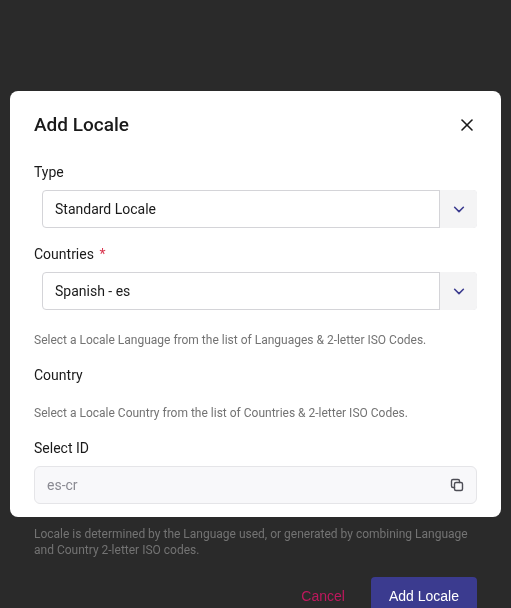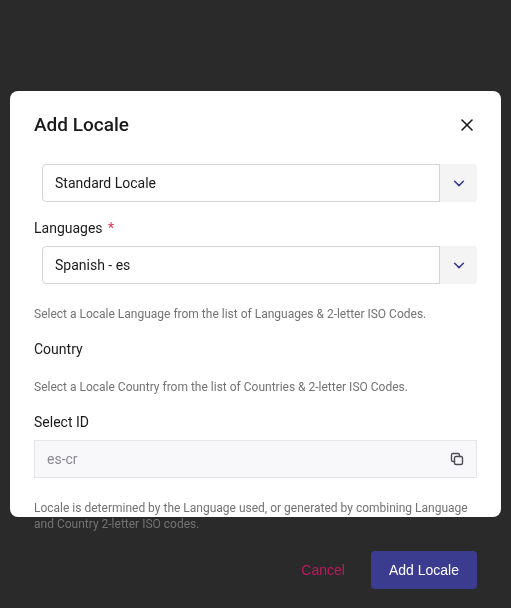--- a/index.html
+++ b/index.html
@@ -90,21 +90,21 @@
     line-height: 1.4;
   }
   .readonly-wrap {
     position: relative;
     width: 100%;
   }
   .readonly-input {
     width: 100%;
     height: 38px;
     border: 1px solid #e5e5e8;
-    border-radius: 0;
+    border-radius: 6px;
     background: #f8f8fa;
     padding: 0 42px 0 12px;
     font-size: 14px;
     color: #8a8a92;
     display: flex;
     align-items: center;
   }
   .copy-btn {
     position: absolute;
     right: 10px;
@@ -155,33 +155,34 @@
     <h2 class="modal-title">Add Locale</h2>
     <div class="close-btn">
       <svg viewBox="0 0 16 16" fill="none" stroke="currentColor" stroke-width="1.6" stroke-linecap="round">
         <line x1="3" y1="3" x2="13" y2="13"></line>
           <line x1="13" y1="3" x2="3" y2="13"></line>
       </svg>
     </div>
   </div>
 
   <div class="form-group">
+    <label class="form-label">Type</label>
     <div class="select-wrap">
       <div class="select-input">Standard Locale</div>
       <div class="select-chevron">
         <svg viewBox="0 0 16 16" fill="none" stroke="#3b3b8f" stroke-width="1.8" stroke-linecap="round" stroke-linejoin="round">
             <polyline points="3,6 8,11 13,6"></polyline>
           </svg>
       </div>
     </div>
   </div>
 
   <div class="form-group">
     <label class="form-label">
-      <span>Languages</span>
+      <span>Countries</span>
       <span class="required">*</span>
     </label>
     <div class="select-wrap">
       <div class="select-input">Spanish - es</div>
       <div class="select-chevron">
         <svg viewBox="0 0 16 16" fill="none" stroke="#3b3b8f" stroke-width="1.8" stroke-linecap="round" stroke-linejoin="round">
             <polyline points="3,6 8,11 13,6"></polyline>
           </svg>
       </div>
     </div>

